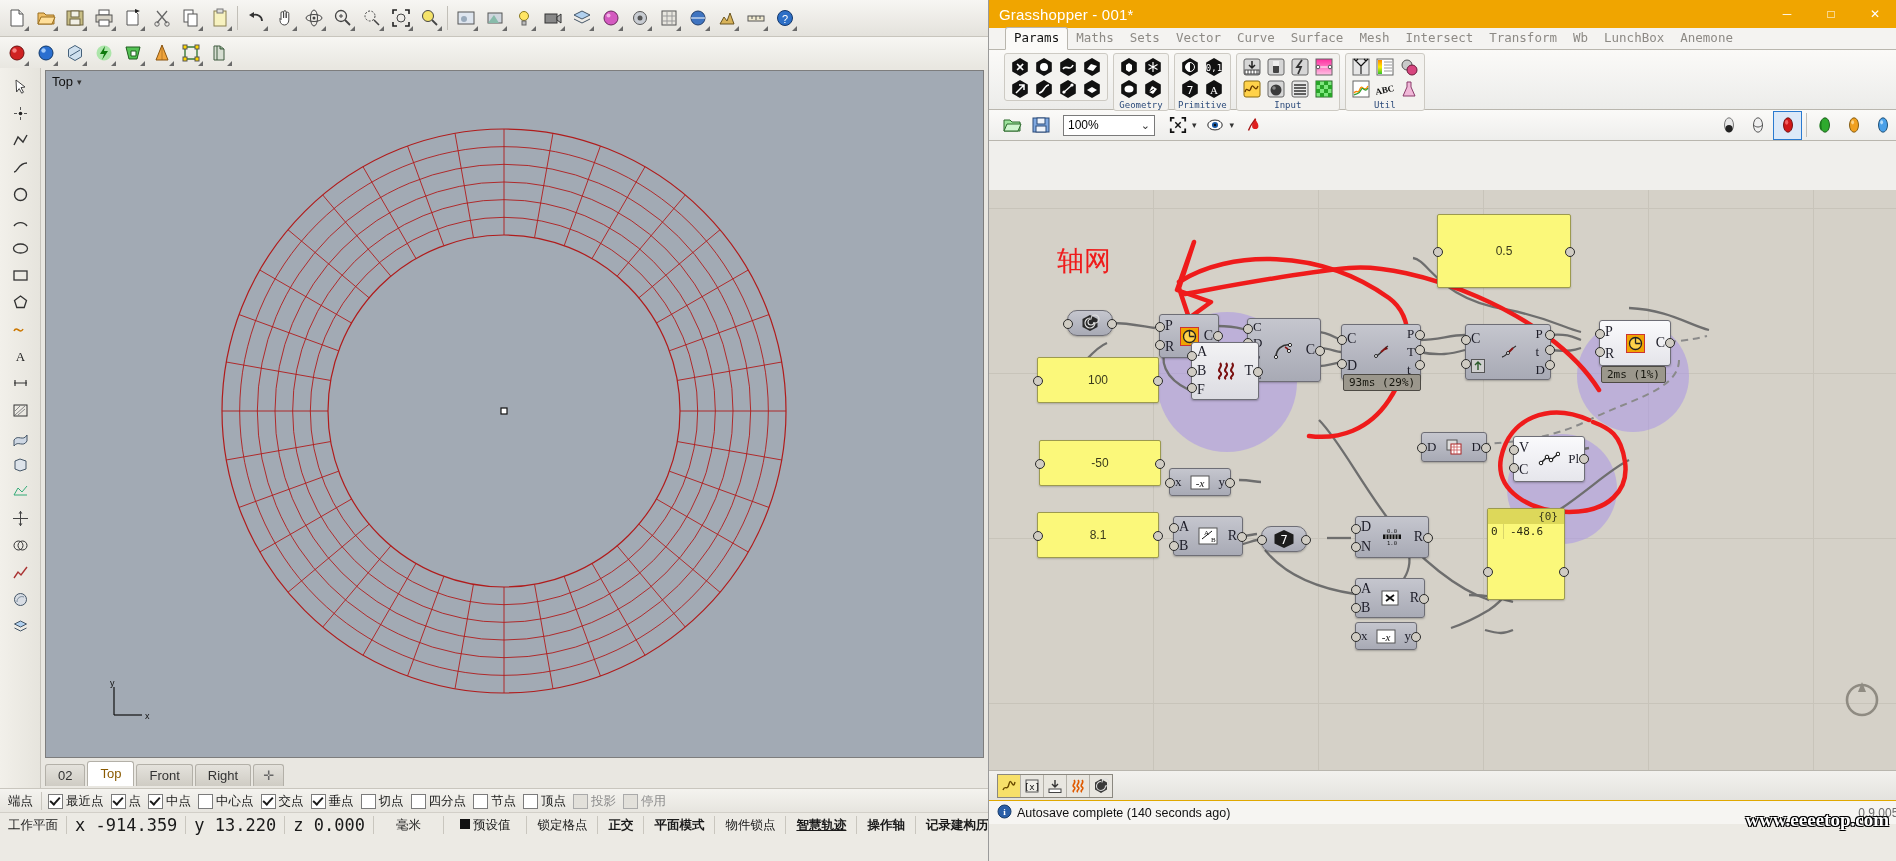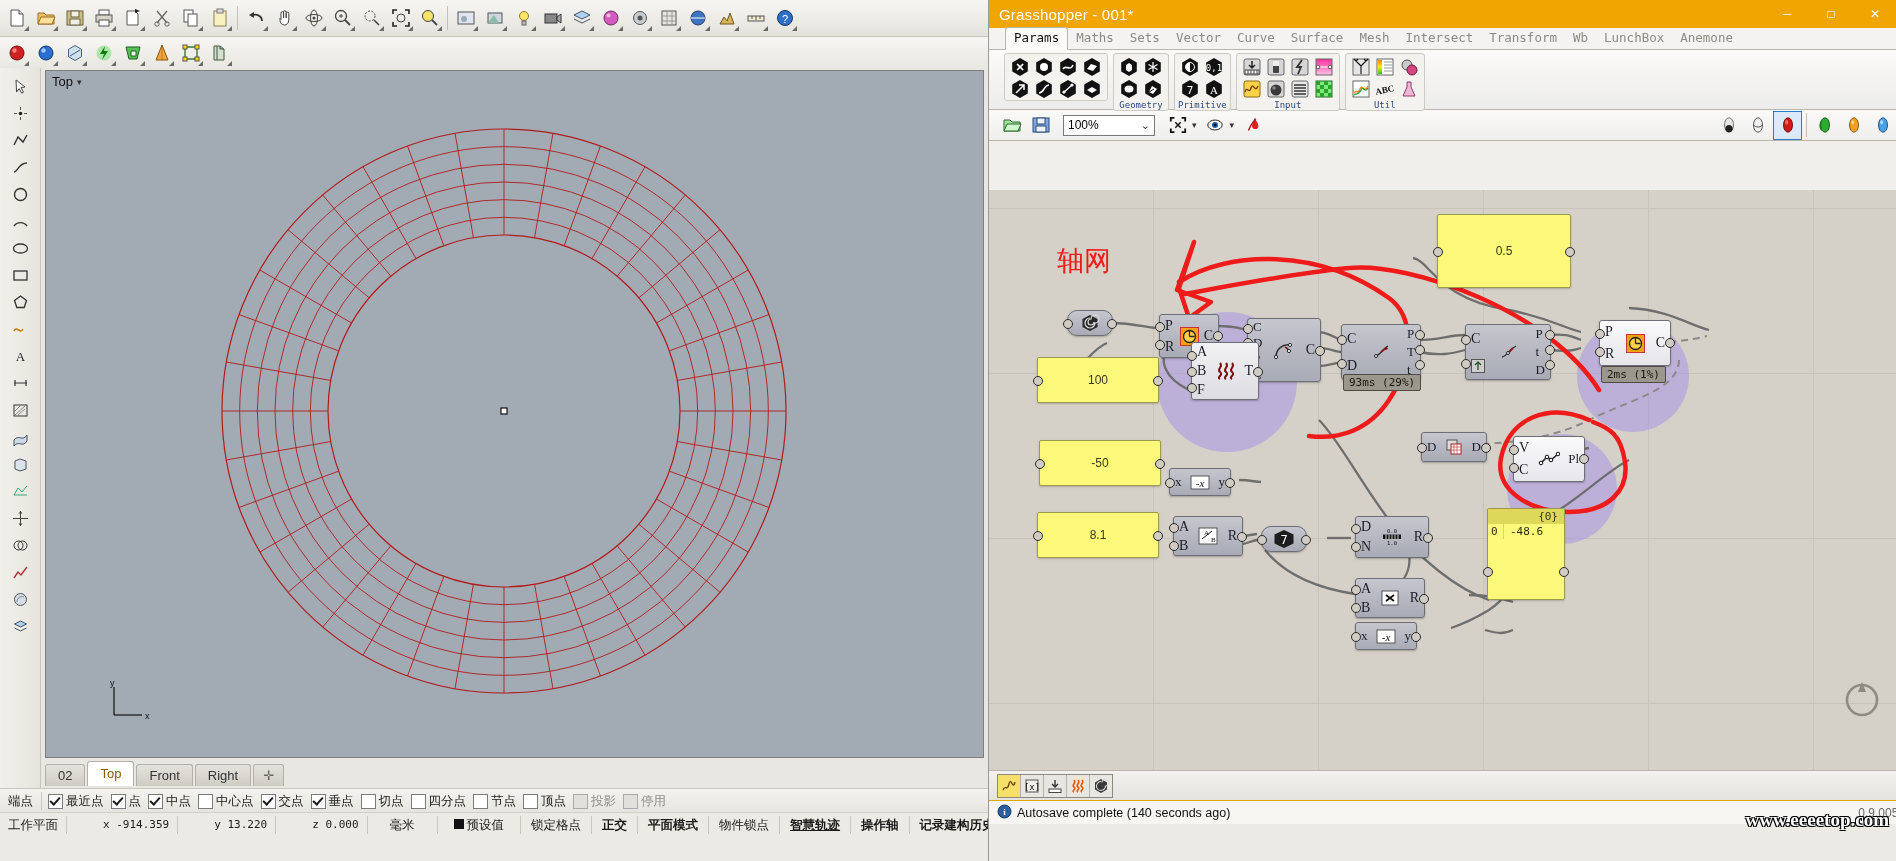--- a/index.html
+++ b/index.html
@@ -53,21 +53,21 @@
   .cb{width:13px;height:13px;border:1px solid #7b7b7b;background:#fff;position:relative;}
   .cb.on:after{content:"";position:absolute;left:3px;top:0px;width:4px;height:8px;
     border:solid #1a1a1a;border-width:0 2px 2px 0;transform:rotate(42deg);}
   .cb.dim{background:#e2e0da;border-color:#aaa;}
   .osnap.dimtxt{color:#8b8b8b;align-items:center;}
 
   #rhstatus{position:absolute;left:0;top:812px;width:988px;height:49px;background:#eceae4;}
   #rhstatus .row{height:24px;display:flex;align-items:center;border-top:1px solid #d2cfc8;}
   .scell{padding:0 8px;border-right:1px solid #c9c6be;height:18px;line-height:18px;
     font-size:12.5px;color:#1a1a1a;white-space:nowrap;font-family:"Liberation Sans",sans-serif;}
-  .scell.mono{font-family:"DejaVu Sans Mono",monospace;font-size:11px;margin-left:28px;}
+  .scell.mono{font-family:"DejaVu Sans Mono",monospace;font-size:17px;}
 
   
   #gh{position:absolute;left:988px;top:0;width:908px;height:861px;background:#f0efec;
       border-left:1px solid #9a9a9a;}
   #ghtitle{height:28px;background:#f0a500;display:flex;align-items:center;justify-content:space-between;}
   #ghtitle .t{color:#fff;font-size:15px;padding-left:10px;letter-spacing:.2px;}
   .wbtns{display:flex;height:28px;}
   .wbtn{width:44px;display:flex;align-items:center;justify-content:center;color:#fff;}
 
   #ghmenubar{height:23px;background:#f4f3f1;display:flex;align-items:center;

